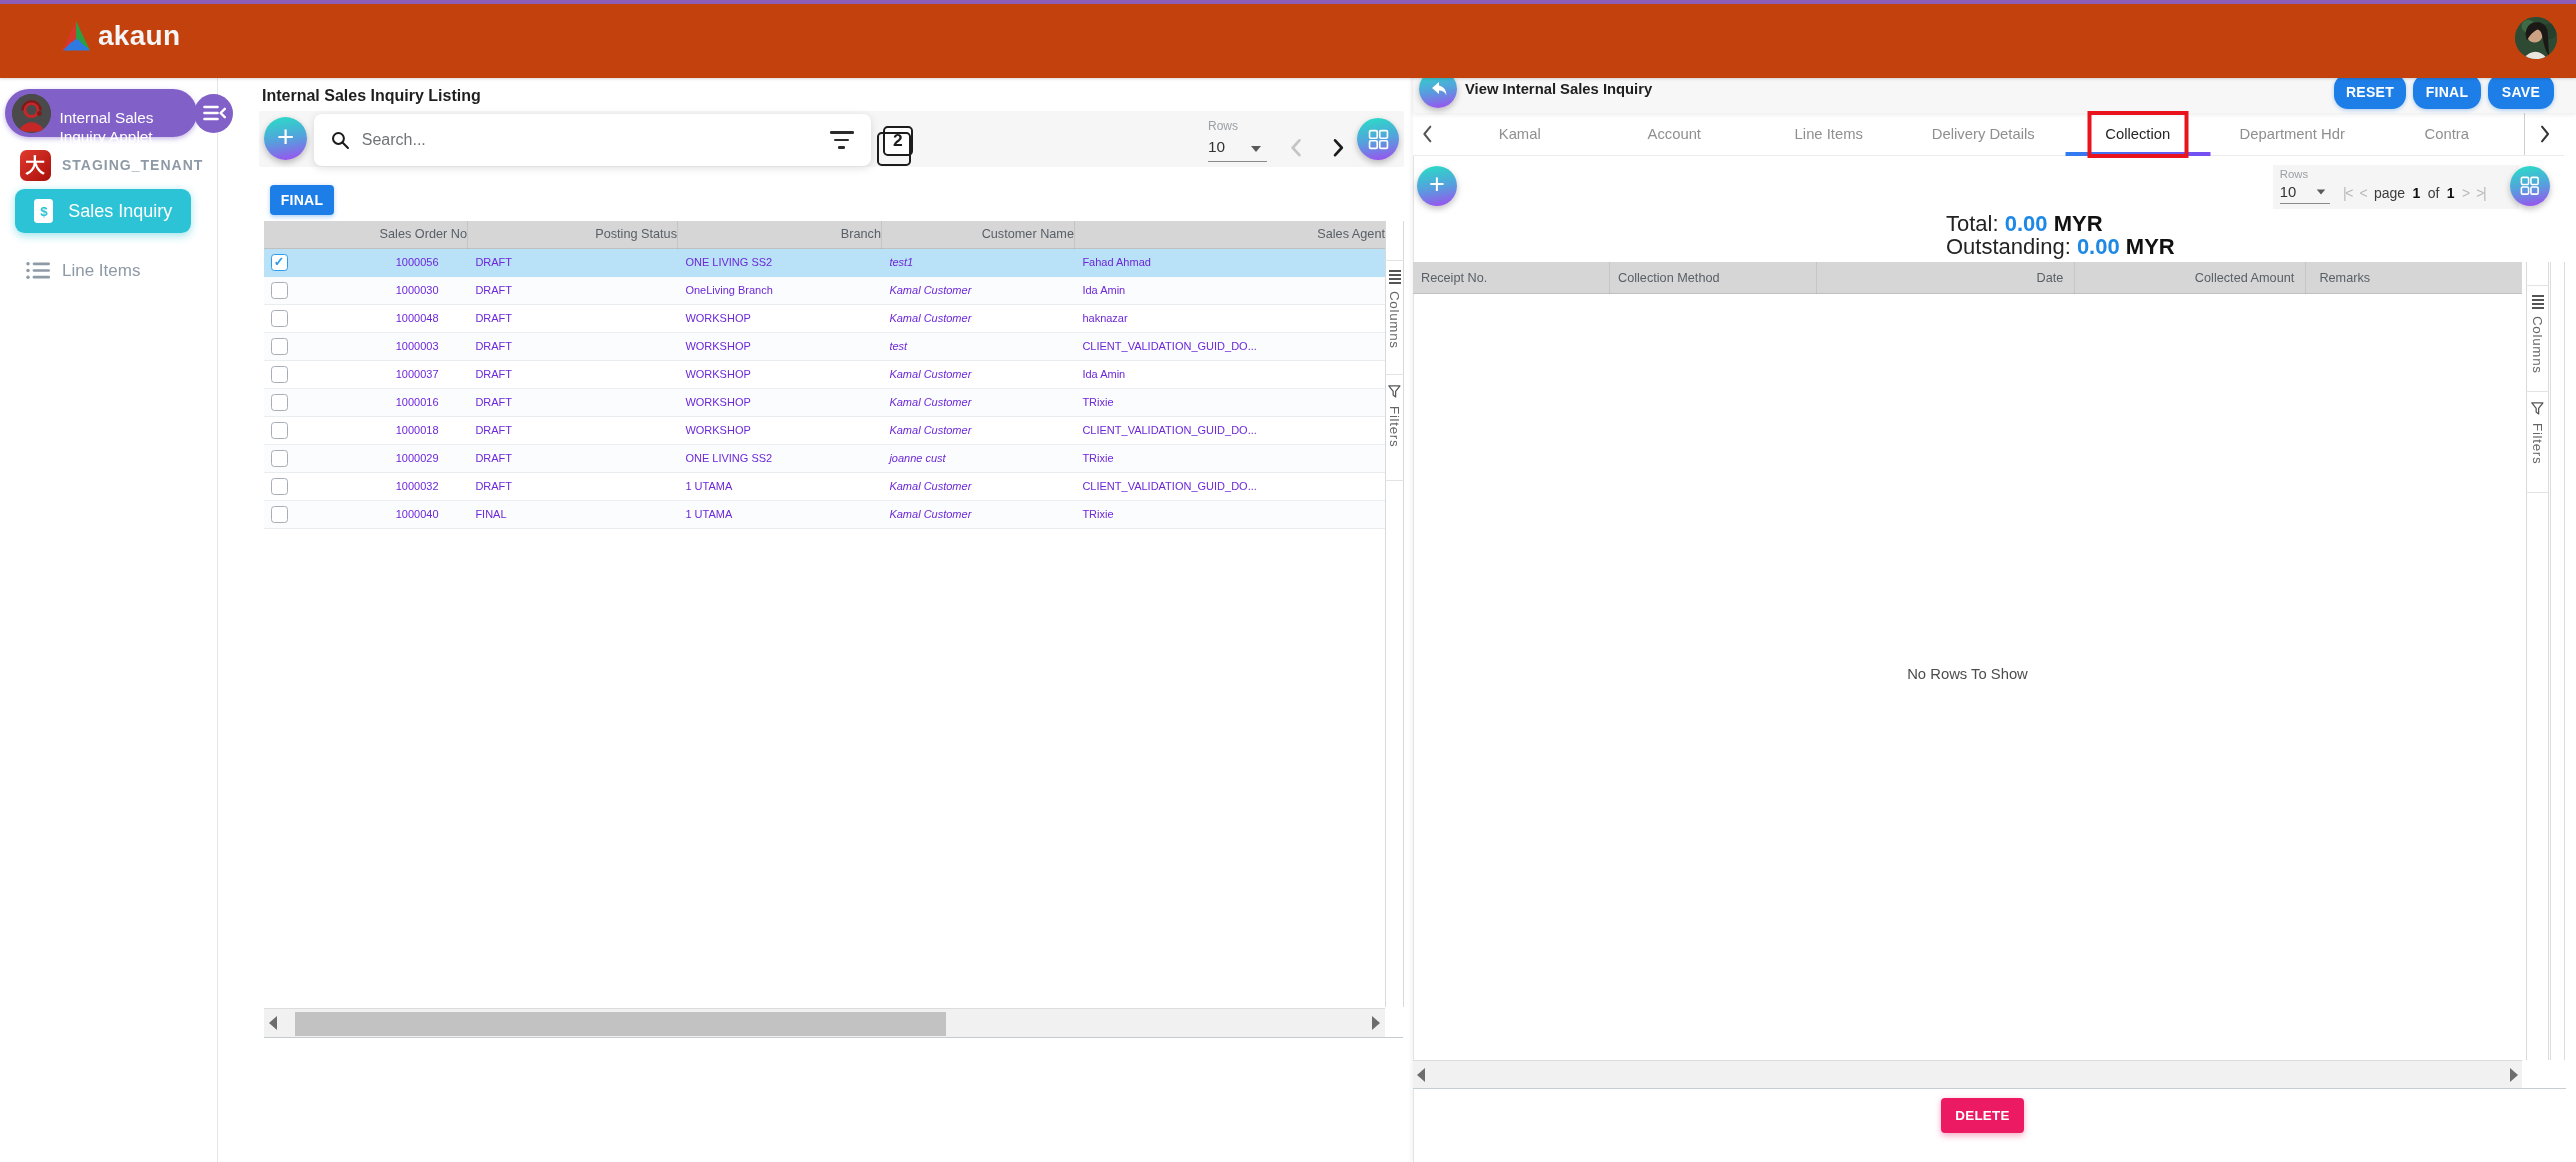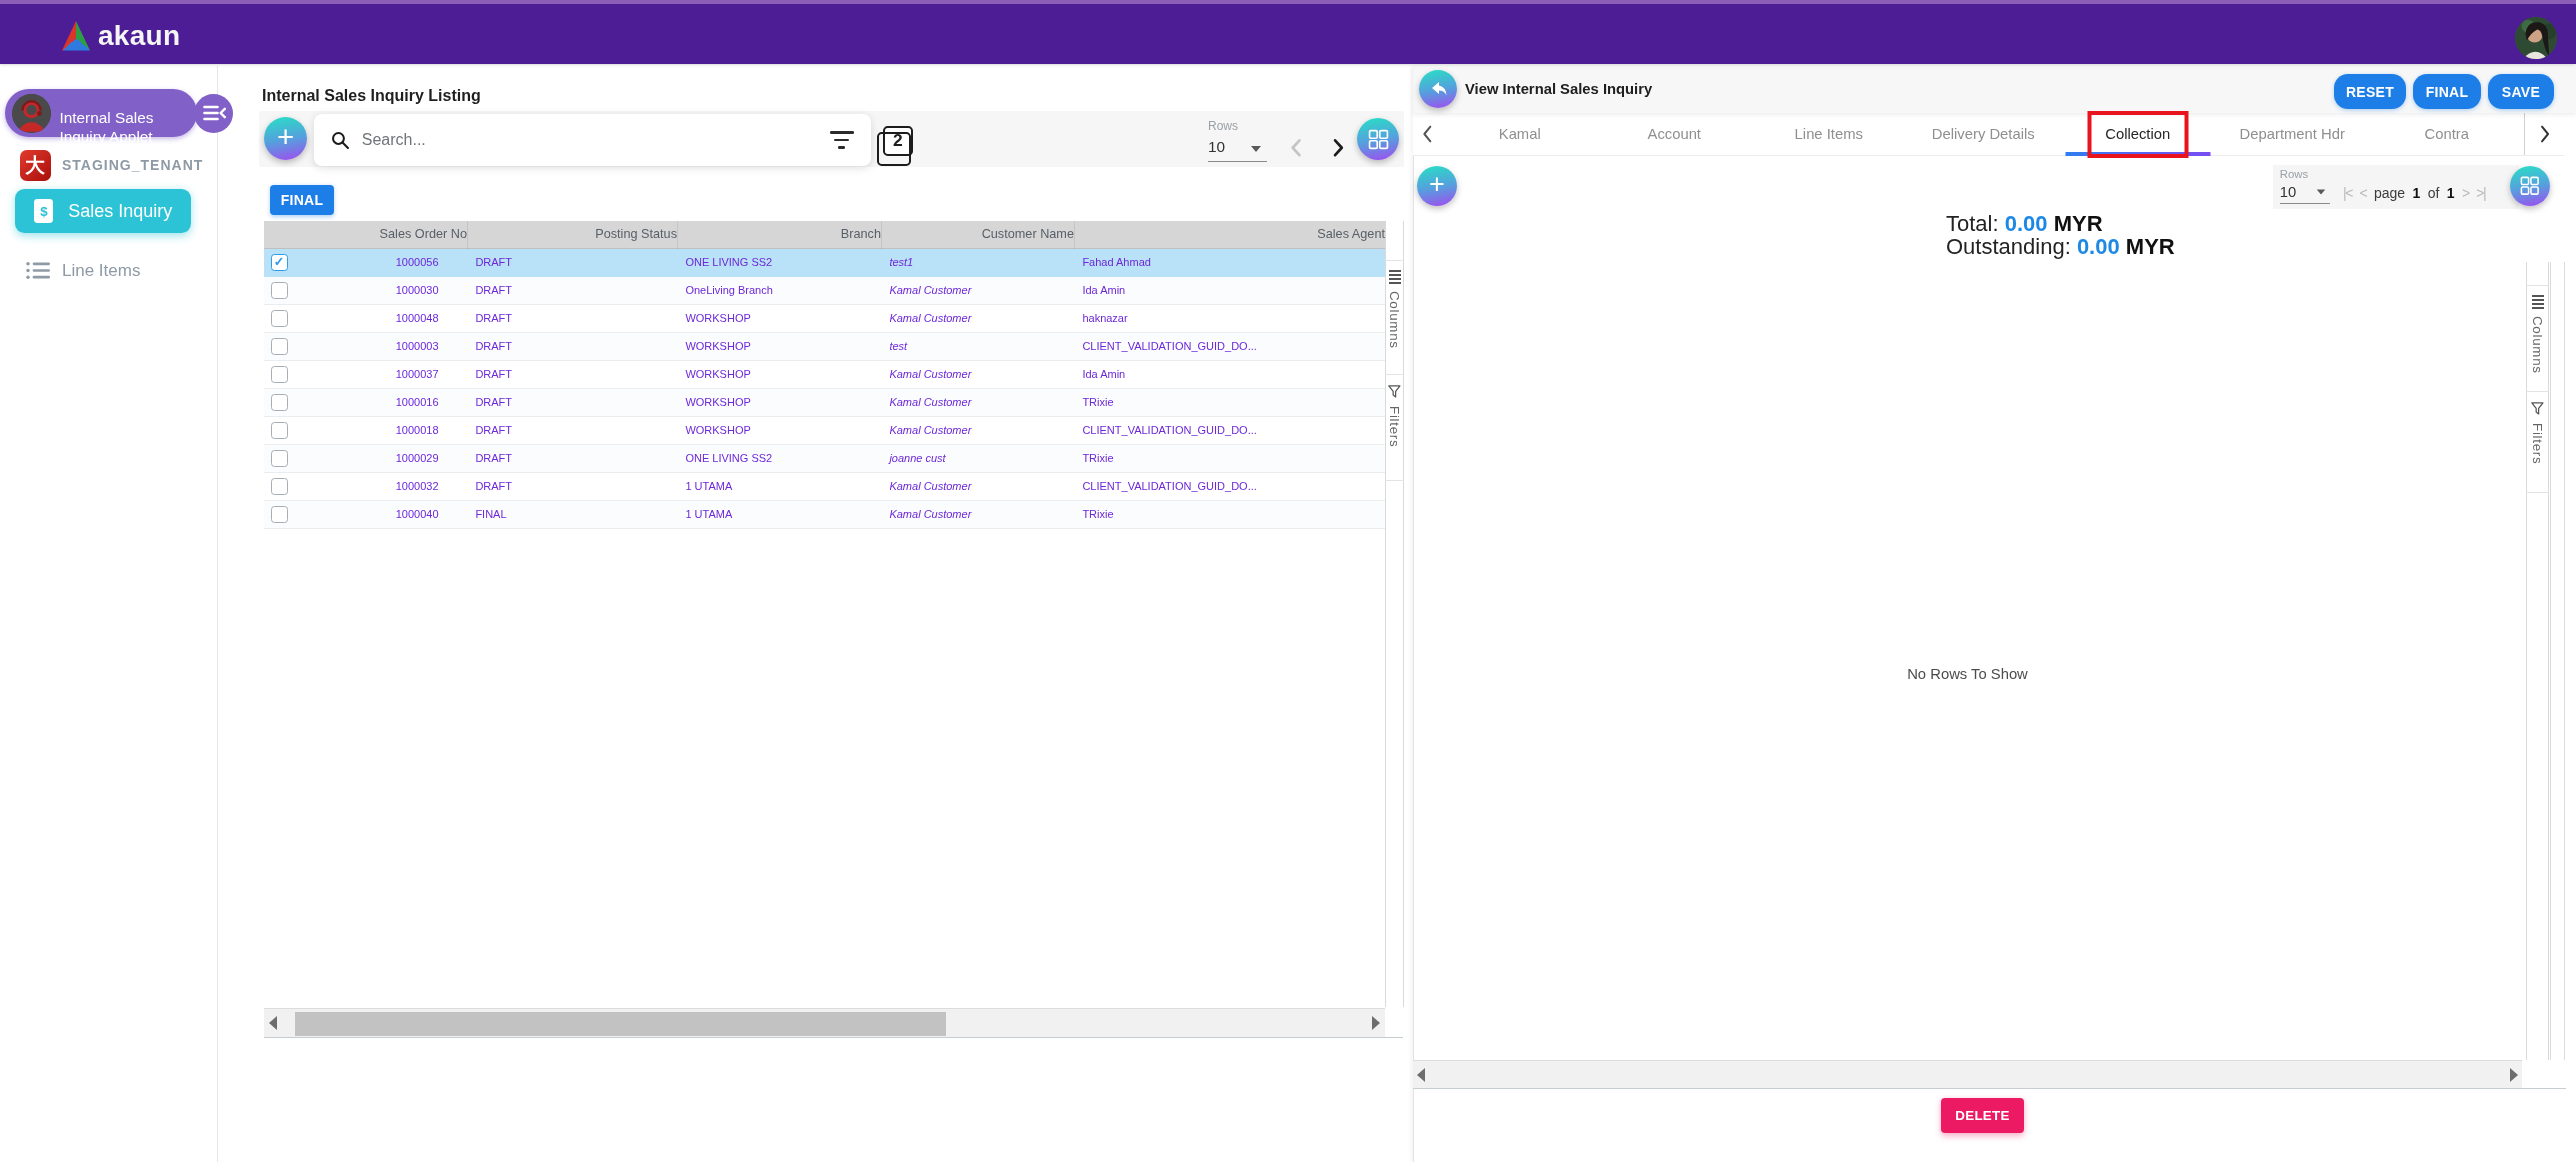--- a/index.html
+++ b/index.html
@@ -1,21 +1,21 @@
 <!DOCTYPE html>
 <html style="font-size:10.7px"><head>
 <meta charset="utf-8">
 <style>
   html,body{margin:0;padding:0;background:#fff;}
   *{box-sizing:border-box;font-family:"Liberation Sans",sans-serif;}
   #screen{position:relative;width:2576px;height:1162px;background:#fff;overflow:hidden;}
 
   
   .topline{position:absolute;left:0;top:0;width:2576px;height:4px;background:#8d5eb7;z-index:20;}
-  .topbar{position:absolute;left:0;top:4px;width:2576px;height:60px;background:#4c1d95;z-index:19;box-shadow:0 1.3px 3.4px rgba(0,0,0,.25);}
+  .topbar{position:absolute;left:0;top:4px;width:2576px;height:74px;background:#c2410c;z-index:19;box-shadow:0 1.3px 3.4px rgba(0,0,0,.25);}
   .logo{position:absolute;left:62px;top:14.8px;display:flex;align-items:center;gap:8px;}
   .logo-tri{width:28px;height:29.5px;background:conic-gradient(from 0deg at 50% 58%, #2e9e46 0 130deg, #2f7ae0 130deg 228deg, #d8352b 228deg 360deg);clip-path:polygon(50% 0,100% 100%,0 100%);}
   .brand{color:#f5f5f5;font-size:28px;font-weight:700;letter-spacing:0.3px;line-height:34px;}
   .avatar{position:absolute;left:2515px;top:13.4px;width:42px;height:42px;border-radius:50%;overflow:hidden;background:#3a5a3d;}
 
   
   .sidebar{position:absolute;left:0;top:66px;width:218px;height:1096px;background:#fff;border-right:0.7px solid #e6e6e6;z-index:10;}
   .applet-badge{position:absolute;left:5.4px;top:23px;width:192px;height:48px;border-radius:24px;background:#8160c8;box-shadow:0 2px 5.4px rgba(129,96,200,.45);}
   .applet-avatar{position:absolute;left:6.7px;top:4.7px;width:39px;height:39px;border-radius:50%;overflow:hidden;background:#4a4a4a;}
   .applet-label{position:absolute;left:54px;top:19px;width:119px;color:#fff;font-size:15.4px;line-height:19px;font-weight:500;}
@@ -492,20 +492,27 @@
       <span class="money">0.00</span>
       <span class="cur">MYR</span>
     </div>
     <div>
       <span>Outstanding:</span>
       <span class="money">0.00</span>
       <span class="cur">MYR</span>
     </div>
   </div>
 
+  <div class="dtable-head">
+    <div class="dhc dhc1">Receipt No.</div>
+    <div class="dhc dhc2">Collection Method</div>
+    <div class="dhc dhc3">Date</div>
+    <div class="dhc dhc4">Collected Amount</div>
+    <div class="dhc dhc5">Remarks</div>
+  </div>
 
   <div class="empty-msg">No Rows To Show</div>
 
   <div class="side-strip detail-strip">
     <div style="height:23px;"></div>
     <div class="tool-sec" style="height:107px;">
       <span class="bars-icon">
           <i></i>
           <i></i>
           <i></i>

